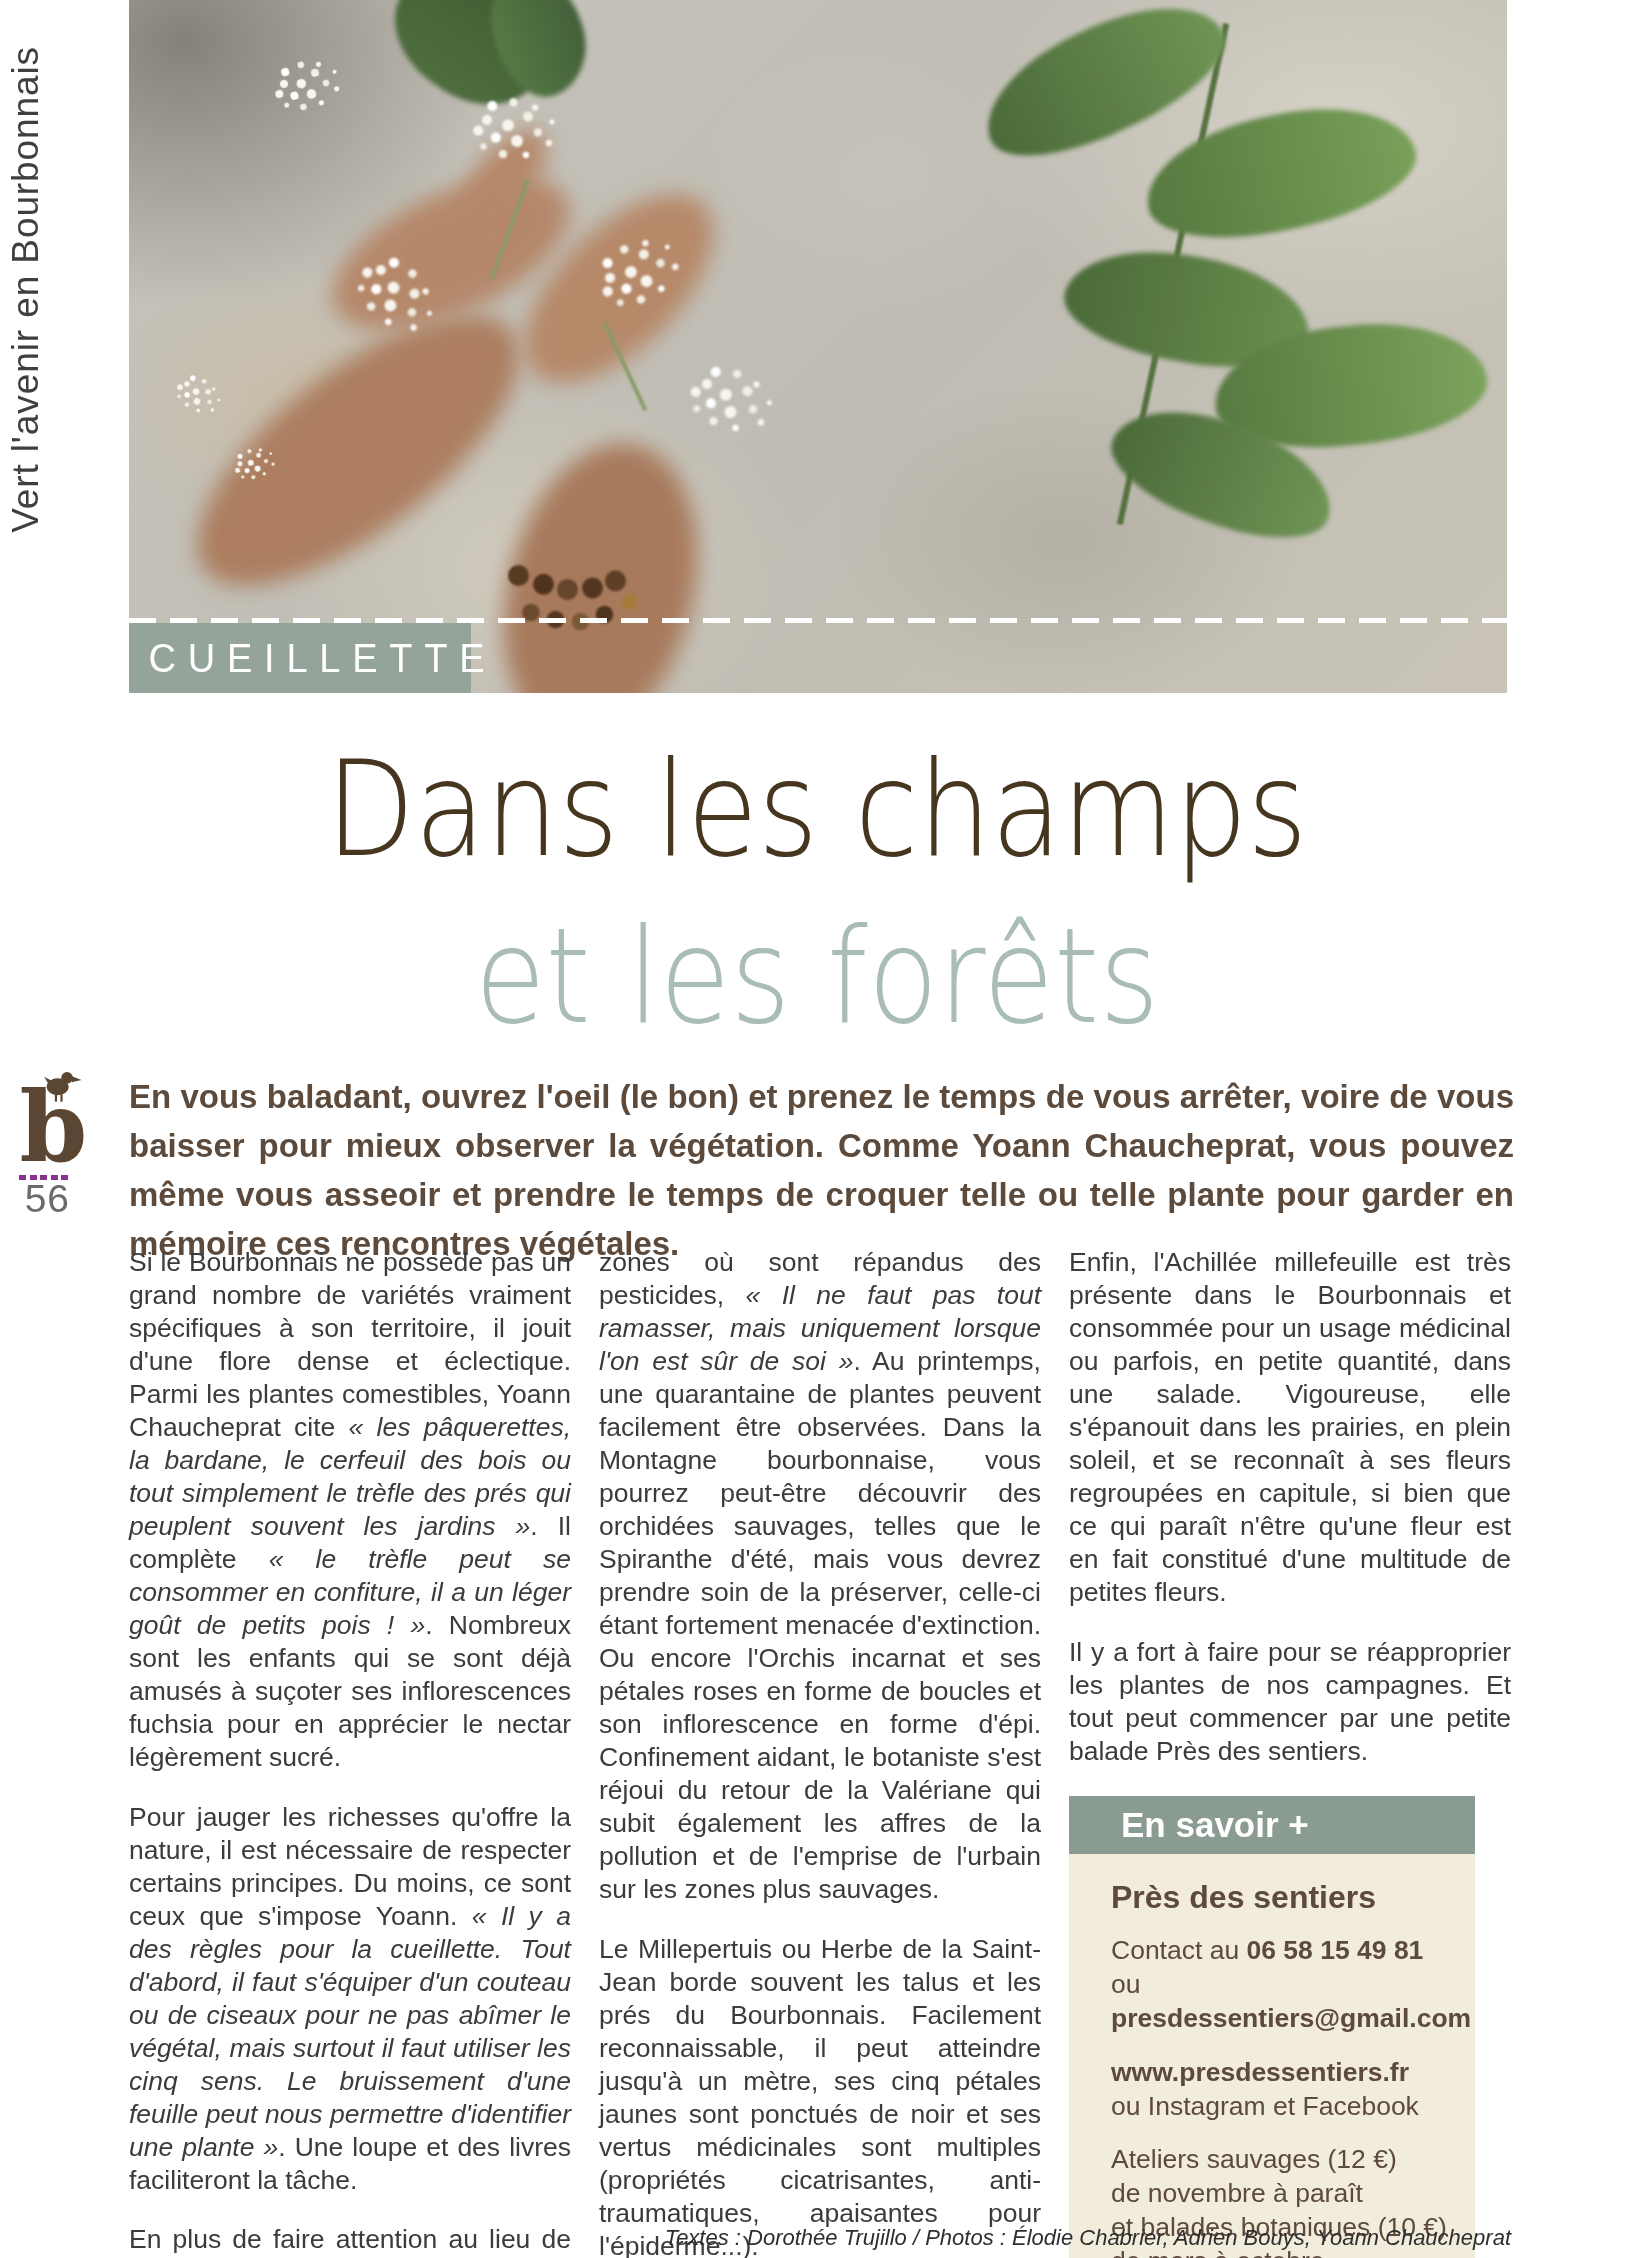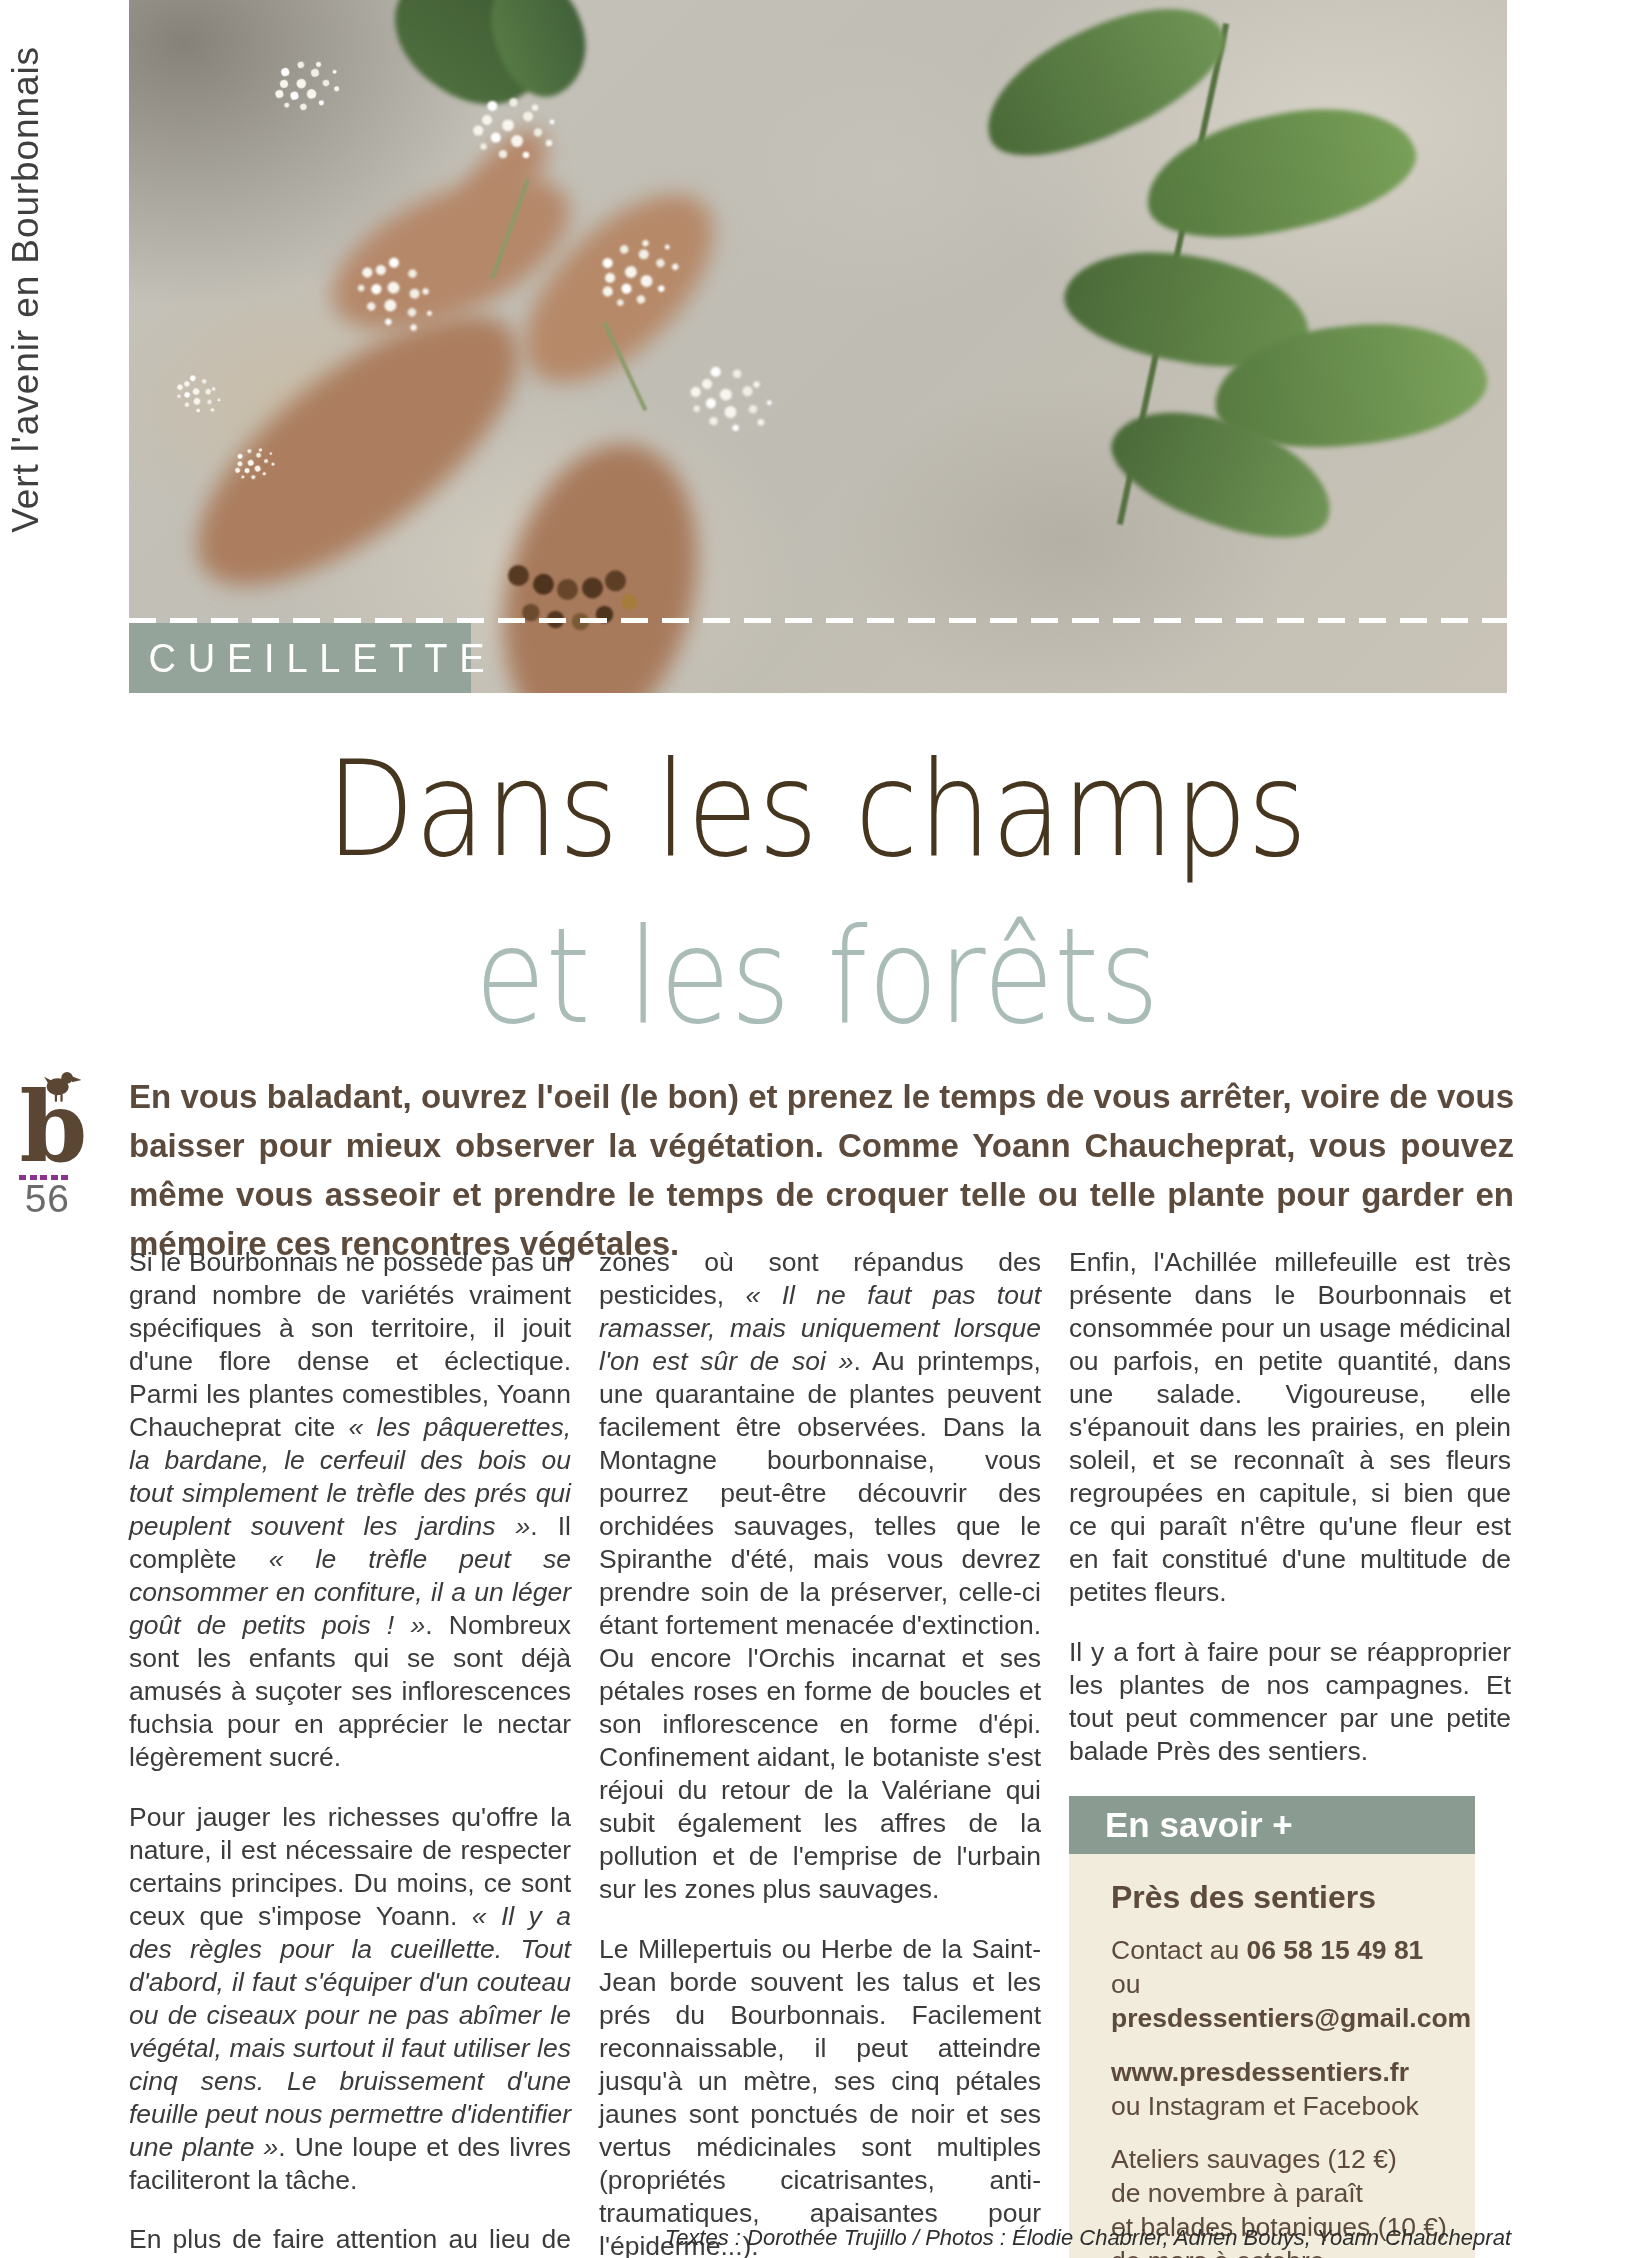--- a/index.html
+++ b/index.html
@@ -84,21 +84,21 @@
   
   .columns{position:absolute;left:129px;top:1246px;width:1383px;display:flex;gap:28px;}
   .col{width:442px;font-size:26.5px;line-height:33px;color:#3b3b3b;text-align:justify;}
   .col p{margin:0 0 26.5px 0;}
   .col p:last-child{margin-bottom:0;}
   .seg-i{font-style:italic;}
   .seg-b{font-weight:700;}
   
   .infobox{width:406px;margin-top:28px;}
   .infobox-header{
-    height:58px;display:flex;align-items:center;padding-left:36px;
+    height:58px;display:flex;align-items:center;padding-left:52px;
     color:#ffffff;font-weight:700;font-size:35px;box-sizing:border-box;
   }
   .infobox-body{
     padding:21px 25px 28px 42px;color:#5c4a3c;font-size:26.5px;line-height:34px;
     text-align:left;
   }
   .infobox-title{font-size:32px;font-weight:700;margin:5.3px 0 19.4px 0;}
   .infobox-body p{margin:0 0 19.4px 0;}
   .infobox-body p:last-child{margin-bottom:0;}
   

